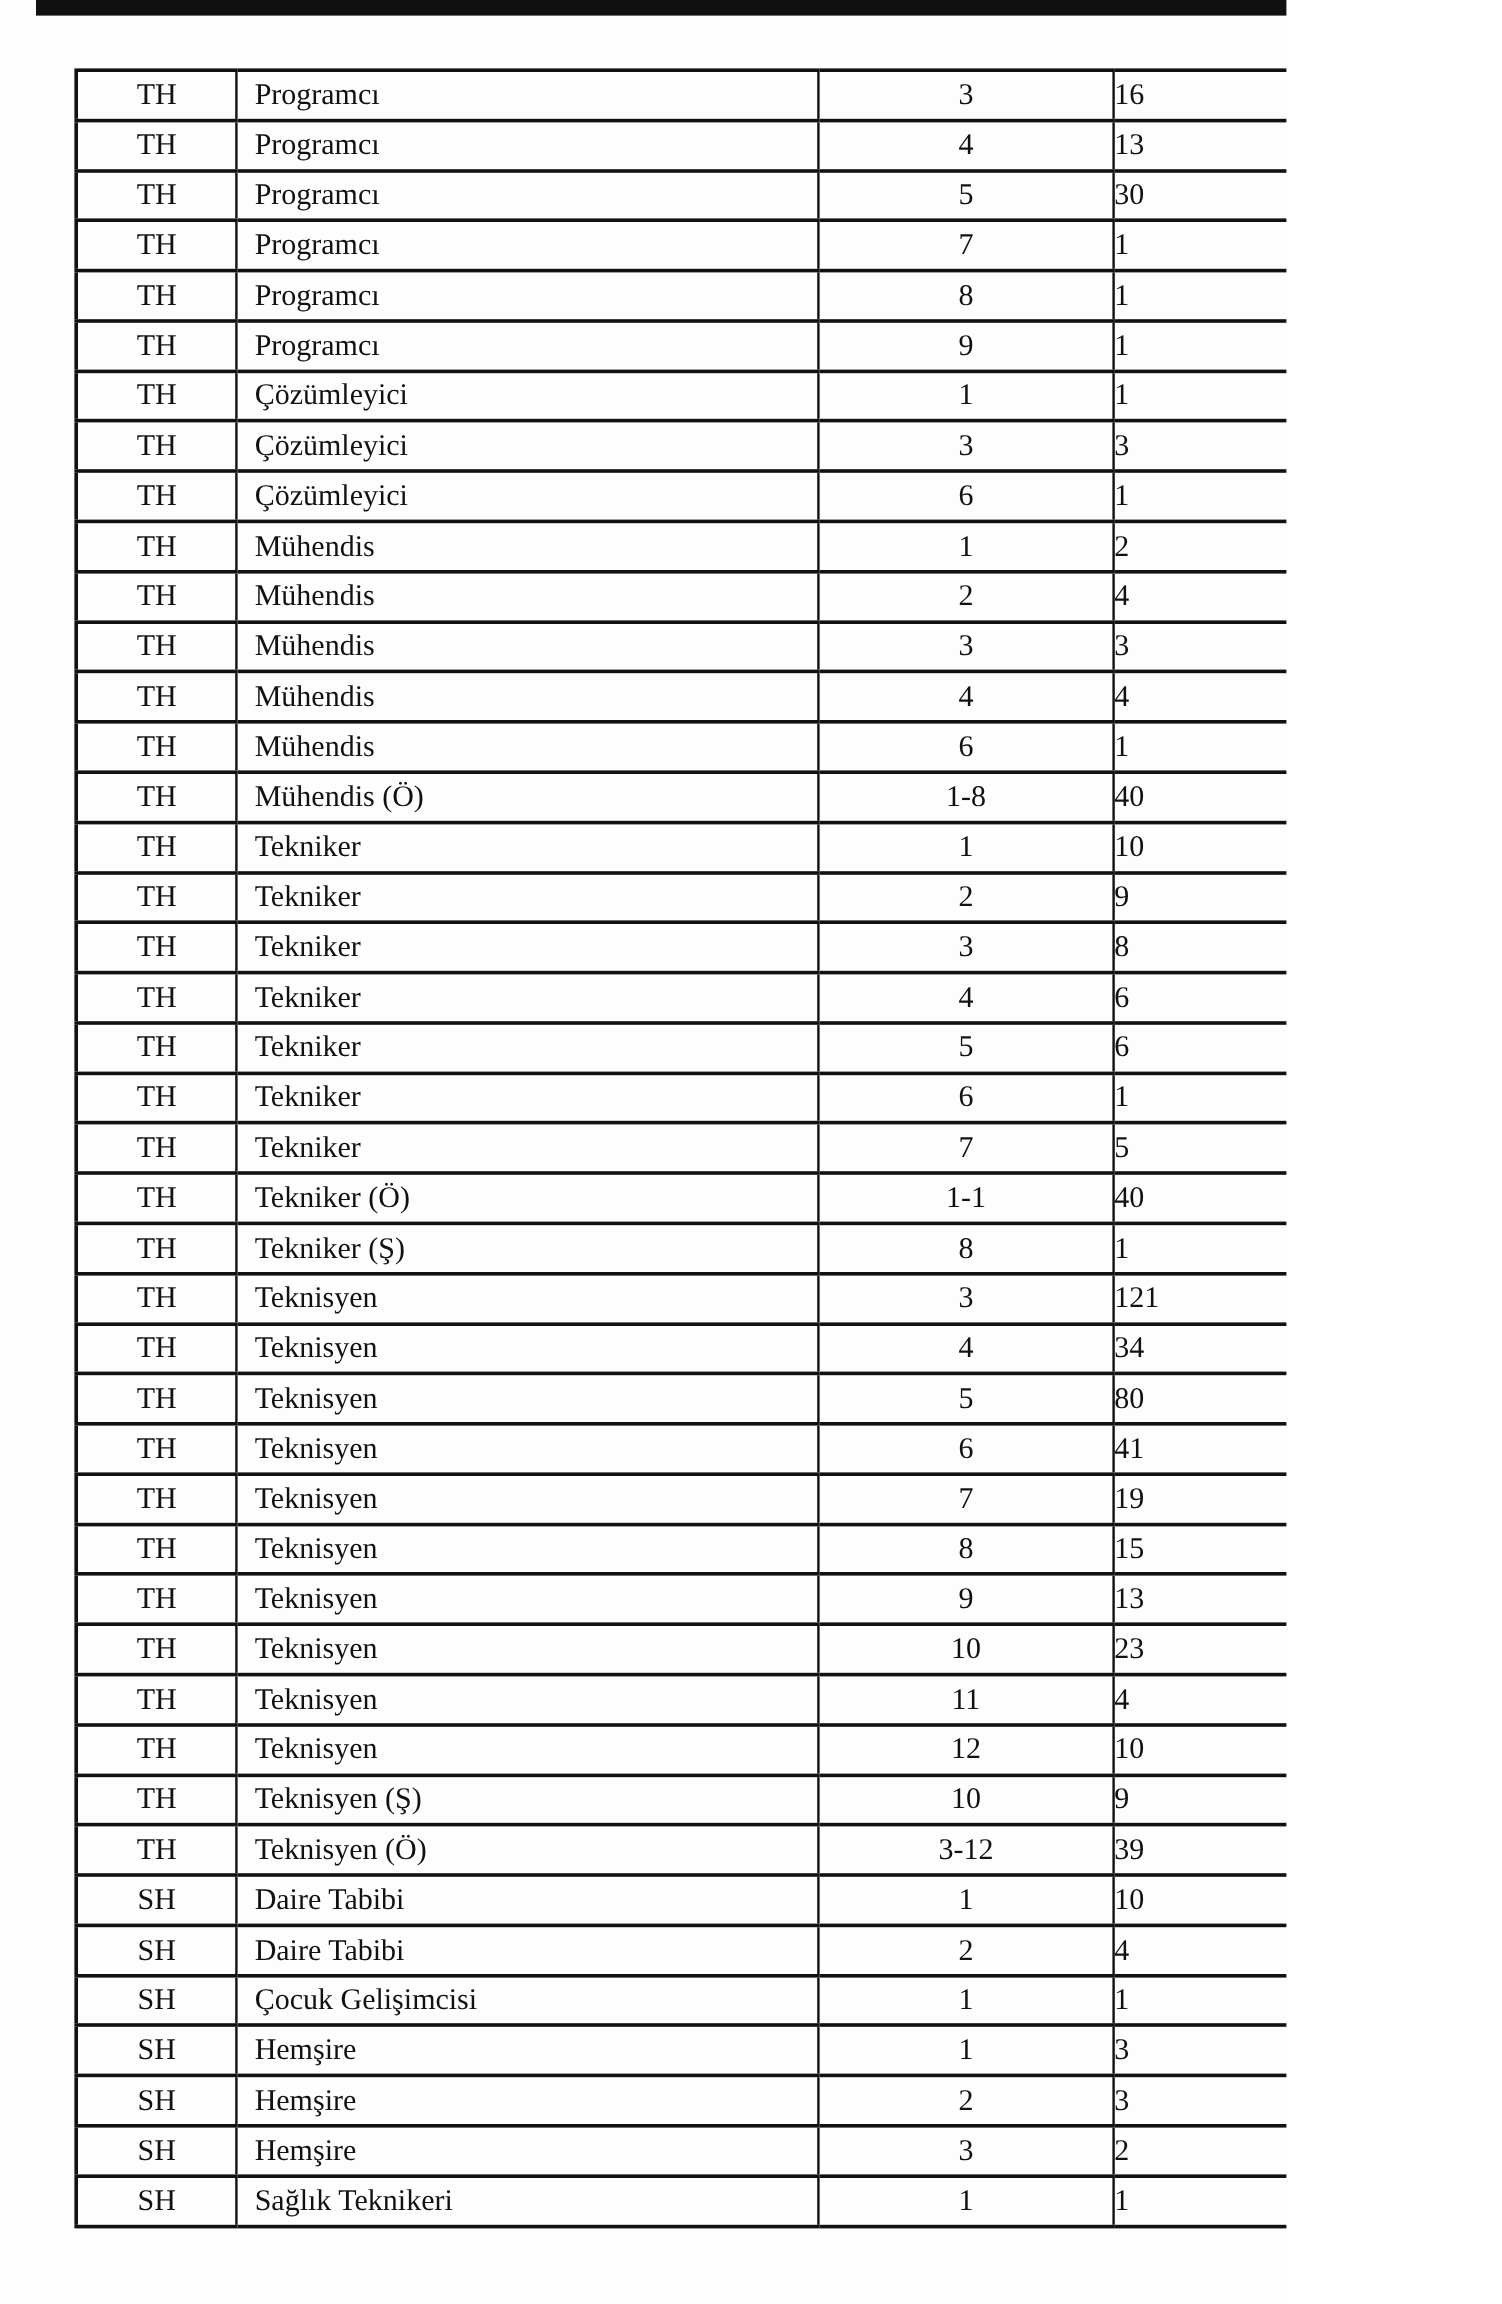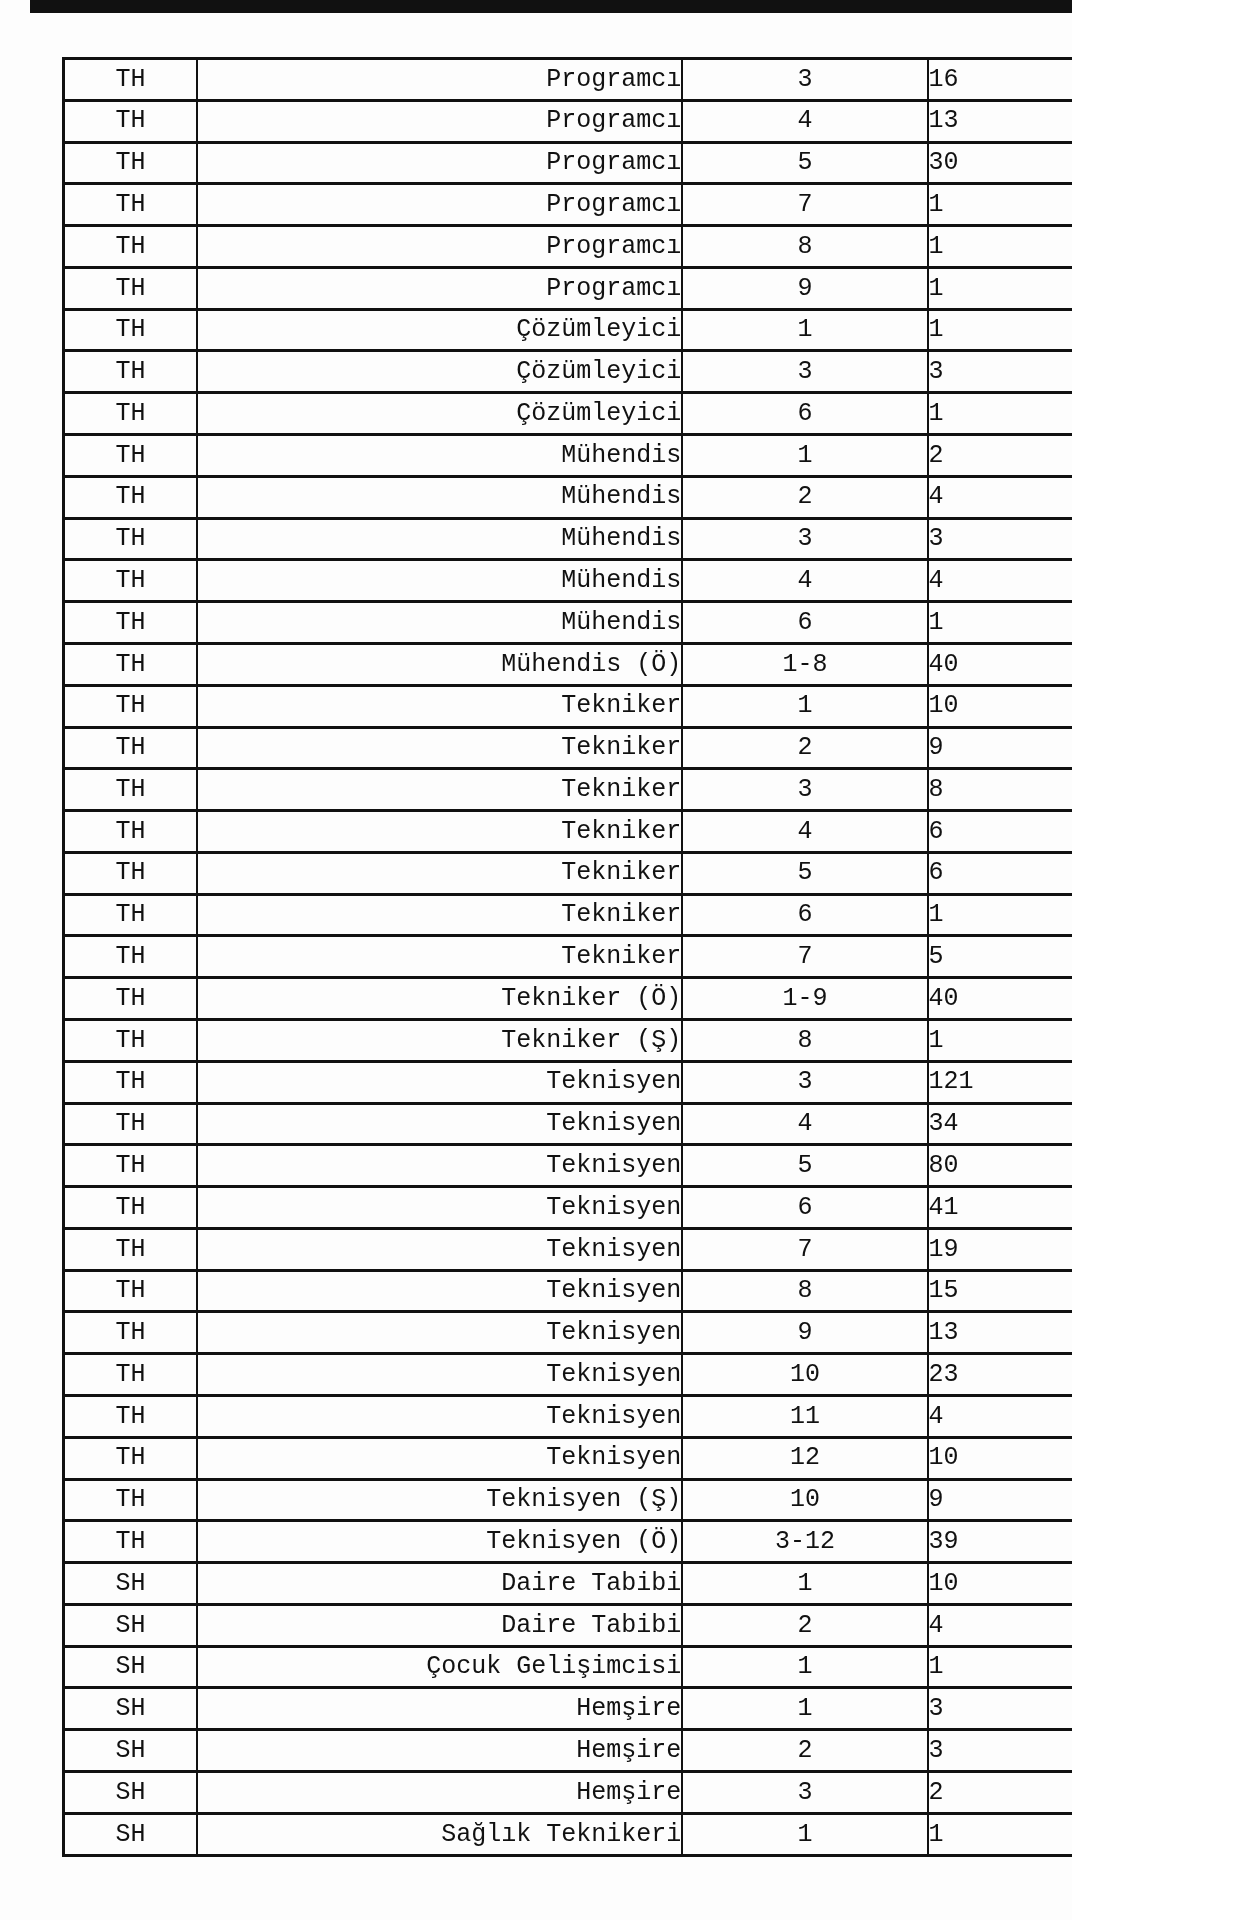--- a/index.html
+++ b/index.html
@@ -7,21 +7,21 @@
     --paper: #fdfdfd;
   }
   * { margin: 0; padding: 0; box-sizing: border-box; }
   html, body { background: #ffffff; }
   .page {
     position: relative;
     width: 1072px;
     height: 1920px;
     background: var(--paper);
     overflow: hidden;
-    font-family: Liberation Mono, monospace;
+    font-family: Liberation Serif, serif;
     color: var(--ink);
   }
   .scan-bar {
     position: absolute;
     left: 30px;
     top: 0;
     width: 1062px;
     height: 13px;
     background: var(--ink);
   }
@@ -40,21 +40,21 @@
   table.positions td {
     border: 2px solid var(--ink);
     border-top-width: 3px;
     border-bottom-width: 3px;
     vertical-align: middle;
     white-space: nowrap;
     overflow: hidden;
     color: var(--ink);
   }
   td.c-class { text-align: center; }
-  td.c-title { text-align: right; padding-left: 14px; }
+  td.c-title { text-align: left; padding-left: 14px; }
   td.c-grade { text-align: center; }
   td.c-count { }
 </style>
 </head>
 <body>
 
 <div class="page">
   <div class="scan-bar"></div>
 
   <table class="positions">
@@ -215,21 +215,21 @@
     <tr>
       <td class="c-class">TH</td>
       <td class="c-title">Tekniker</td>
       <td class="c-grade">7</td>
       <td class="c-count">5</td>
     </tr>
 
     <tr>
       <td class="c-class">TH</td>
       <td class="c-title">Tekniker (Ö)</td>
-      <td class="c-grade">1-9</td>
+      <td class="c-grade">1-1</td>
       <td class="c-count">40</td>
     </tr>
 
     <tr>
       <td class="c-class">TH</td>
       <td class="c-title">Tekniker (Ş)</td>
       <td class="c-grade">8</td>
       <td class="c-count">1</td>
     </tr>
 

